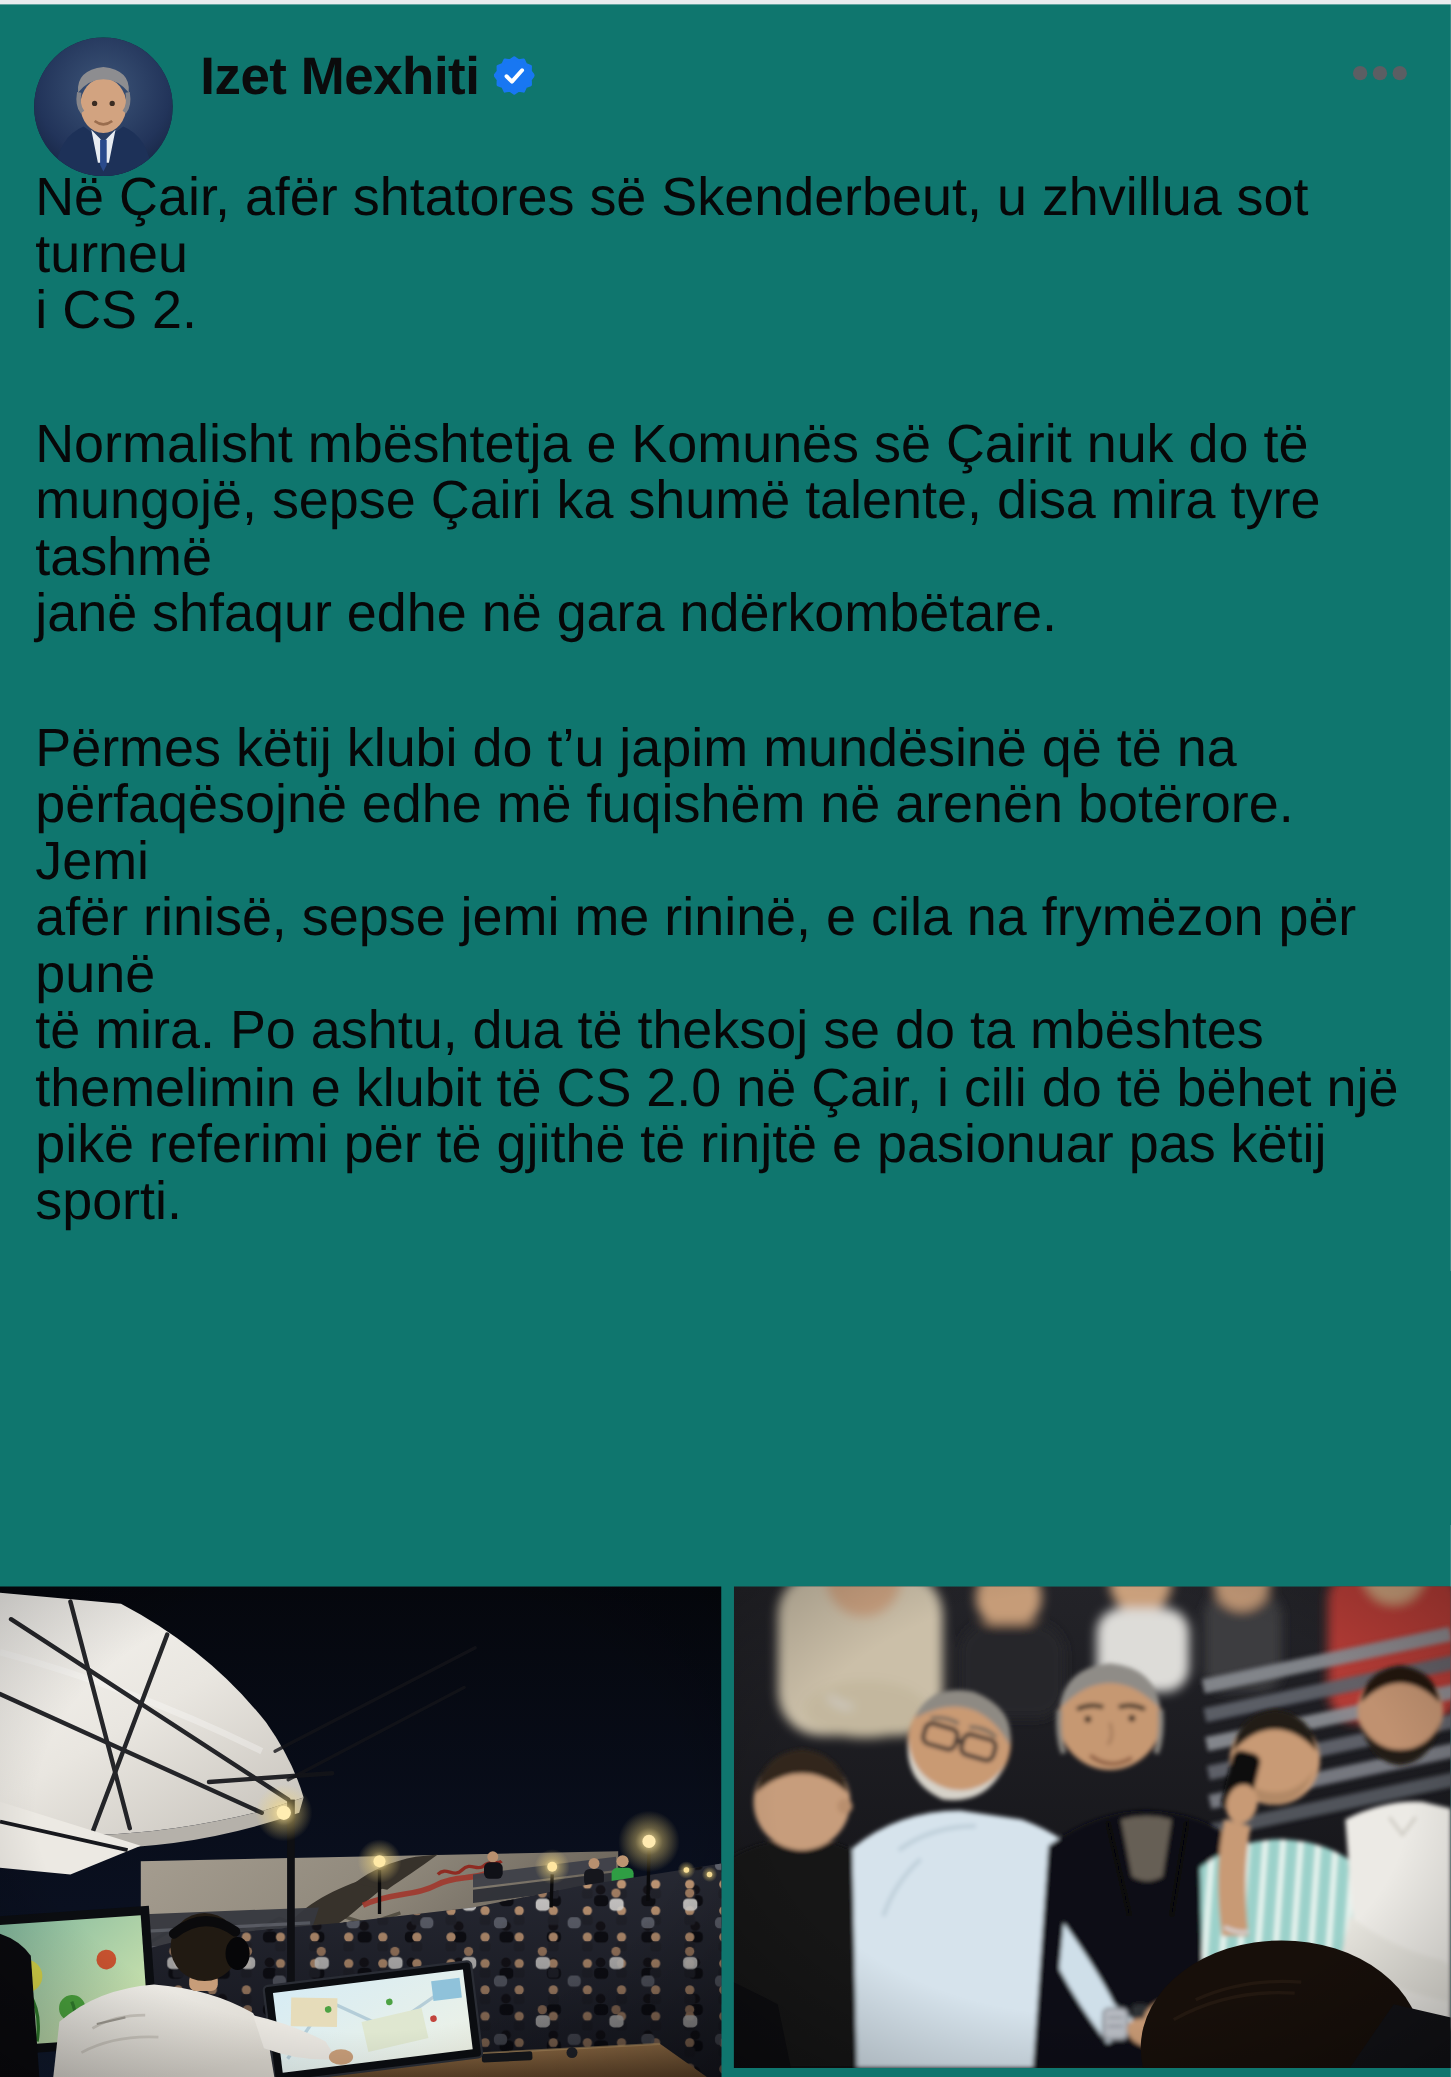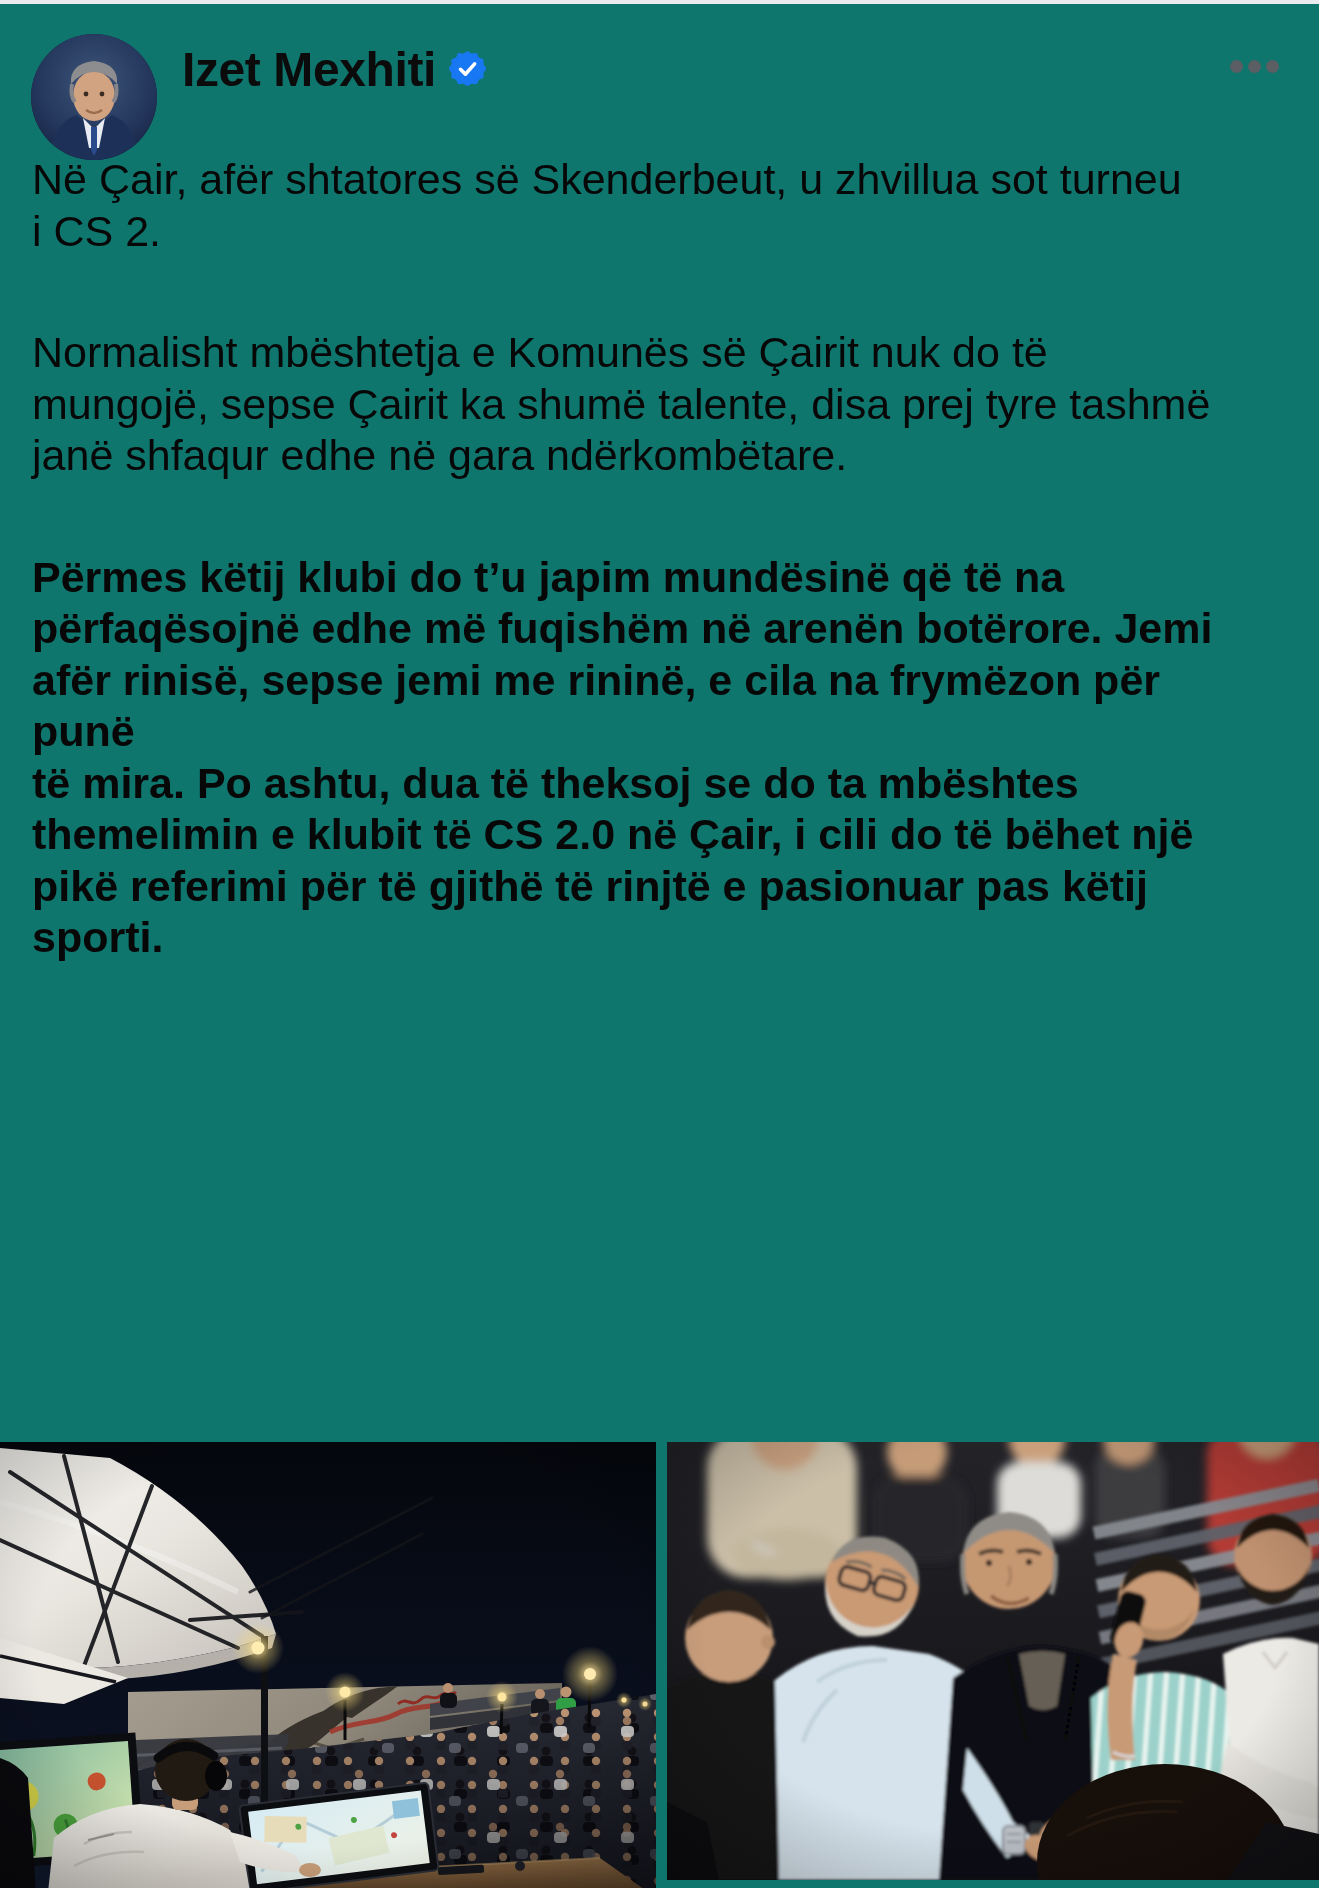--- a/index.html
+++ b/index.html
@@ -21,24 +21,24 @@
   }
   .badge{width:37px;height:37px;display:inline-block;}
   .more{
     position:absolute;top:52px;right:36px;border:0;background:none;padding:4px;
     display:flex;gap:5px;align-items:center;cursor:pointer;
   }
   .more .dot{width:13px;height:13px;border-radius:50%;background:#5b5e63;display:block;}
   
   .post-text{
     position:absolute;left:32px;top:150px;width:1240px;
-    font-size:43px;line-height:51.5px;color:#070708;
+    font-size:49px;line-height:51.5px;color:#070708;
   }
   .post-text p{margin:0 0 70px 0;white-space:pre-line;}
-  .post-text p:last-child{margin-bottom:0;font-weight:bold;}
+  .post-text p:last-child{margin-bottom:0;}
   
   .photo-grid{
     position:absolute;left:0;top:1438px;width:1319px;
     display:flex;gap:11px;align-items:flex-start;
   }
   figure.photo{margin:0;padding:0;display:block;line-height:0;cursor:pointer;overflow:hidden;}
   .photo-left{width:656px;height:450px;}
   .photo-right{width:652px;height:438px;}
   figure.photo svg{display:block;}
 </style>
@@ -82,21 +82,21 @@
       <span class="dot"></span>
       <span class="dot"></span>
       <span class="dot"></span>
     </button>
   </header>
 
   <div class="post-text">
     <p>Në Çair, afër shtatores së Skenderbeut, u zhvillua sot turneu
 i CS 2.</p>
     <p>Normalisht mbështetja e Komunës së Çairit nuk do të
-mungojë, sepse Çairit ka shumë talente, disa prej tyre tashmë
+mungojë, sepse Çairi ka shumë talente, disa mira tyre tashmë
 janë shfaqur edhe në gara ndërkombëtare.</p>
     <p>Përmes këtij klubi do t’u japim mundësinë që të na
 përfaqësojnë edhe më fuqishëm në arenën botërore. Jemi
 afër rinisë, sepse jemi me rininë, e cila na frymëzon për punë
 të mira. Po ashtu, dua të theksoj se do ta mbështes
 themelimin e klubit të CS 2.0 në Çair, i cili do të bëhet një
 pikë referimi për të gjithë të rinjtë e pasionuar pas këtij
 sporti.</p>
   </div>
 

